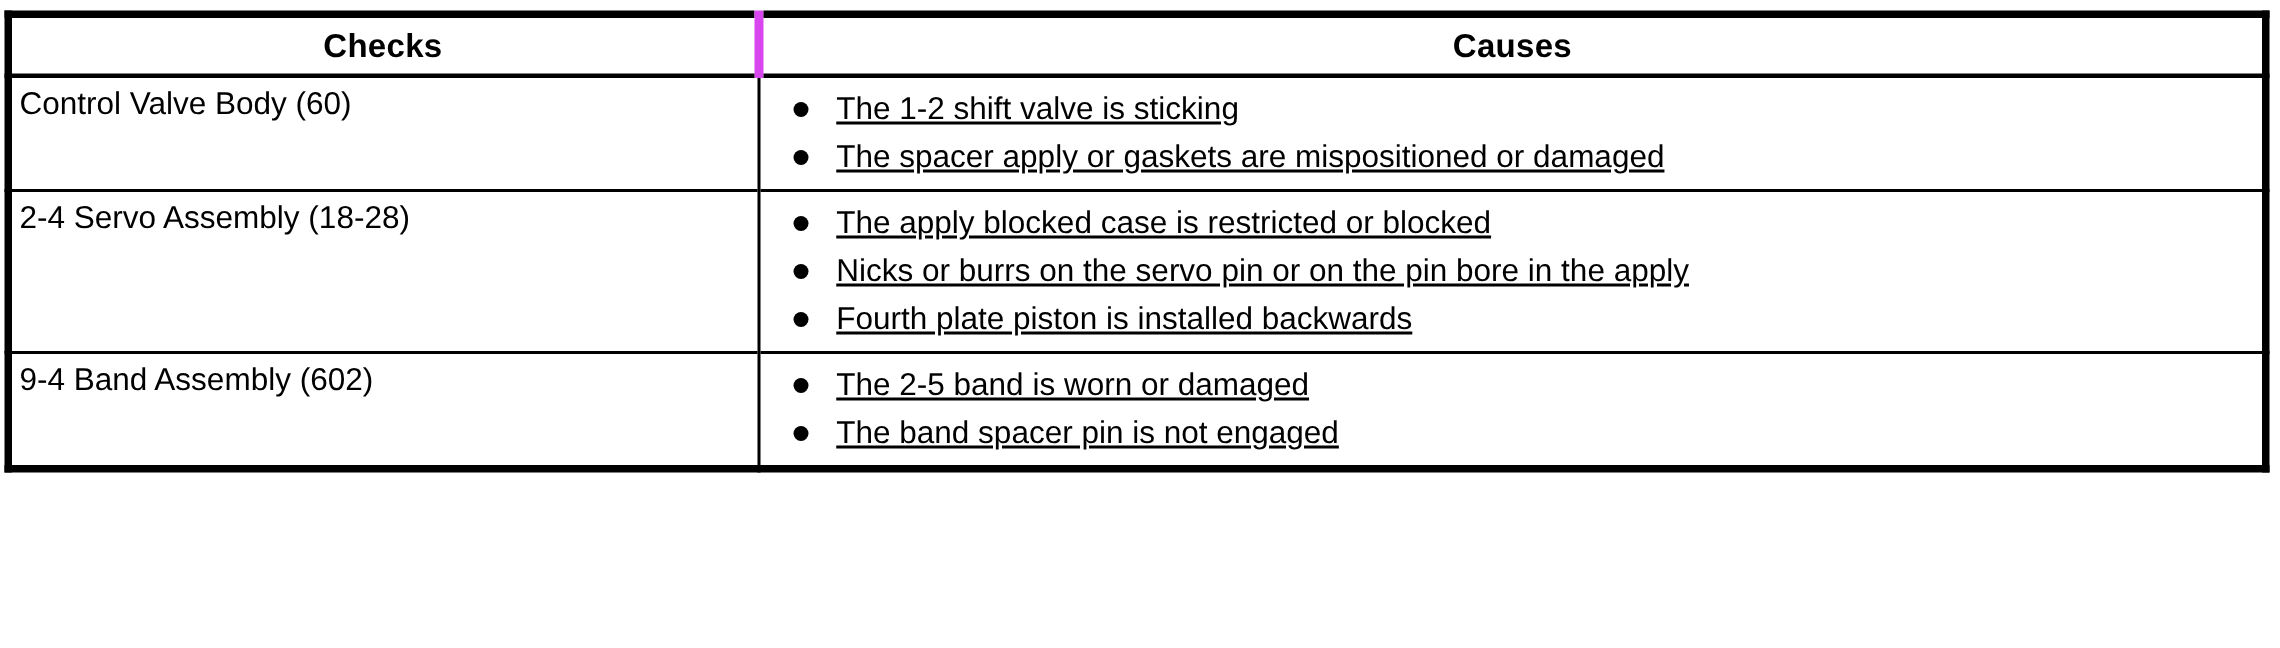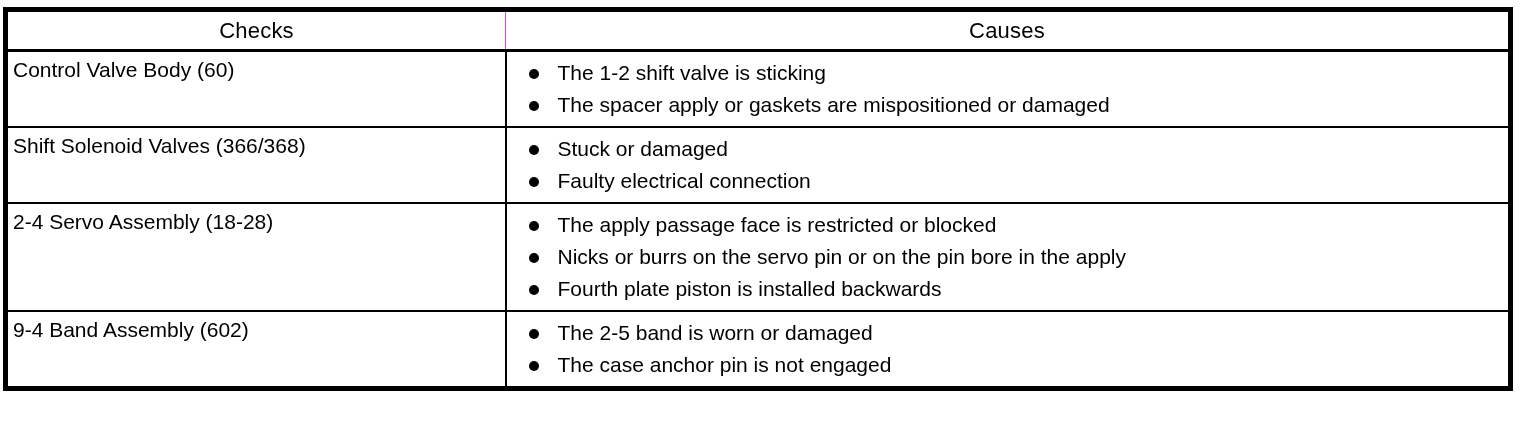--- a/index.html
+++ b/index.html
@@ -23,39 +23,40 @@
     table-layout: fixed;
     width: 1507px;
     background: #ffffff;
     border: 5px solid #000000;
   }
   col.col-checks { width: 500px; }
   col.col-causes { width: 1005px; }
   th {
     border-bottom: 3px solid #000000;
     font-size: 22px;
-    font-weight: normal;
+    font-weight: bold;
     text-align: center;
     vertical-align: middle;
     padding: 6px 4px 5px 4px;
     letter-spacing: 0.2px;
   }
-  th.causes-header { border-left: 1px solid #d946ef; }
+  th.causes-header { border-left: 6px solid #d946ef; }
   td {
     border-top: 2px solid #000000;
     vertical-align: top;
     font-size: 21px;
   }
   td.check-cell {
     padding: 4px 6px 4px 5px;
     line-height: 27px;
   }
   td.causes-cell {
     border-left: 2px solid #000000;
     padding: 0;
+    text-decoration: underline;
   }
   td.causes-cell.with-bullets { padding: 5px 0 5px 0; }
   .cause-line {
     line-height: 31px;
     padding-left: 4px;
     white-space: nowrap;
   }
   .cause-line.bulleted {
     line-height: 32px;
     padding-left: 0;
@@ -87,36 +88,29 @@
     </thead>
     <tbody id="rows">
         <tr>
           <td class="check-cell">Control Valve Body (60)</td>
           <td class="causes-cell with-bullets">
             <div class="cause-line bulleted"><span class="bullet"></span><span>The 1-2 shift valve is sticking</span></div>
             <div class="cause-line bulleted"><span class="bullet"></span><span>The spacer apply or gaskets are mispositioned or damaged</span></div>
           </td>
         </tr>
         <tr>
-          <td class="check-cell">Shift Solenoid Valves (366/368)</td>
-          <td class="causes-cell with-bullets">
-            <div class="cause-line bulleted"><span class="bullet"></span><span>Stuck or damaged</span></div>
-            <div class="cause-line bulleted"><span class="bullet"></span><span>Faulty electrical connection</span></div>
-          </td>
-        </tr>
-        <tr>
           <td class="check-cell">2-4 Servo Assembly (18-28)</td>
           <td class="causes-cell with-bullets">
-            <div class="cause-line bulleted"><span class="bullet"></span><span>The apply passage face is restricted or blocked</span></div>
+            <div class="cause-line bulleted"><span class="bullet"></span><span>The apply blocked case is restricted or blocked</span></div>
             <div class="cause-line bulleted"><span class="bullet"></span><span>Nicks or burrs on the servo pin or on the pin bore in the apply</span></div>
             <div class="cause-line bulleted"><span class="bullet"></span><span>Fourth plate piston is installed backwards</span></div>
           </td>
         </tr>
         <tr>
           <td class="check-cell">9-4 Band Assembly (602)</td>
           <td class="causes-cell with-bullets">
             <div class="cause-line bulleted"><span class="bullet"></span><span>The 2-5 band is worn or damaged</span></div>
-            <div class="cause-line bulleted"><span class="bullet"></span><span>The case anchor pin is not engaged</span></div>
+            <div class="cause-line bulleted"><span class="bullet"></span><span>The band spacer pin is not engaged</span></div>
           </td>
         </tr>
       </tbody>
   </table>
 </div>
 
 </body></html>

